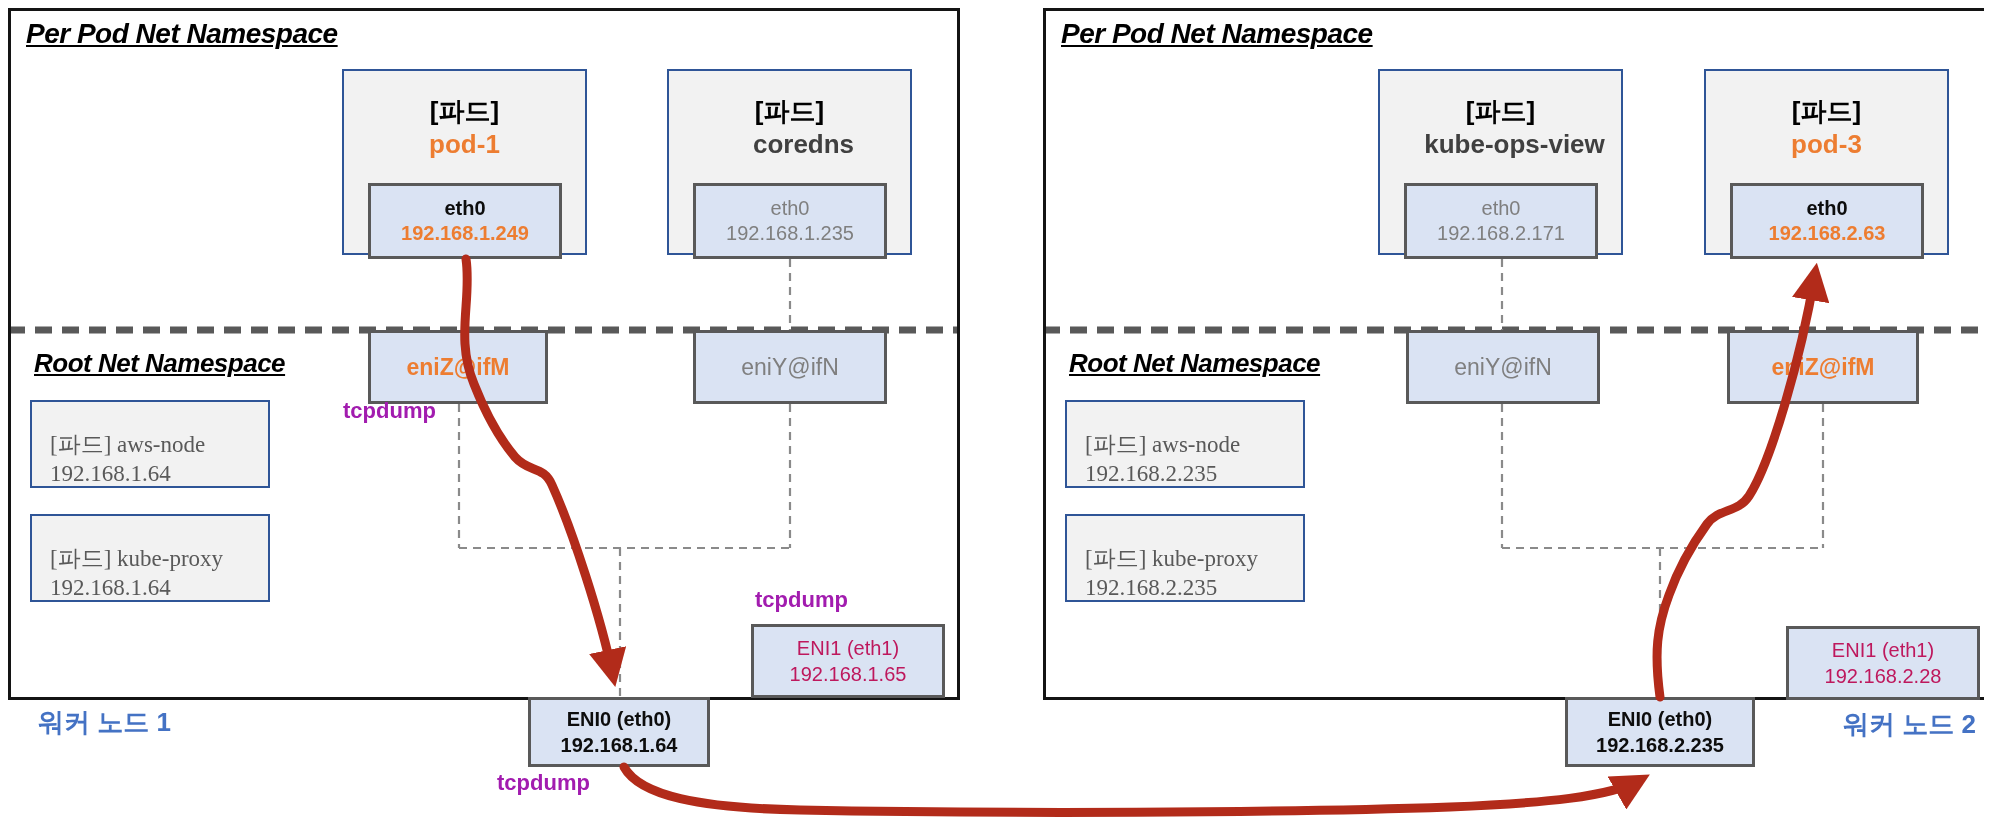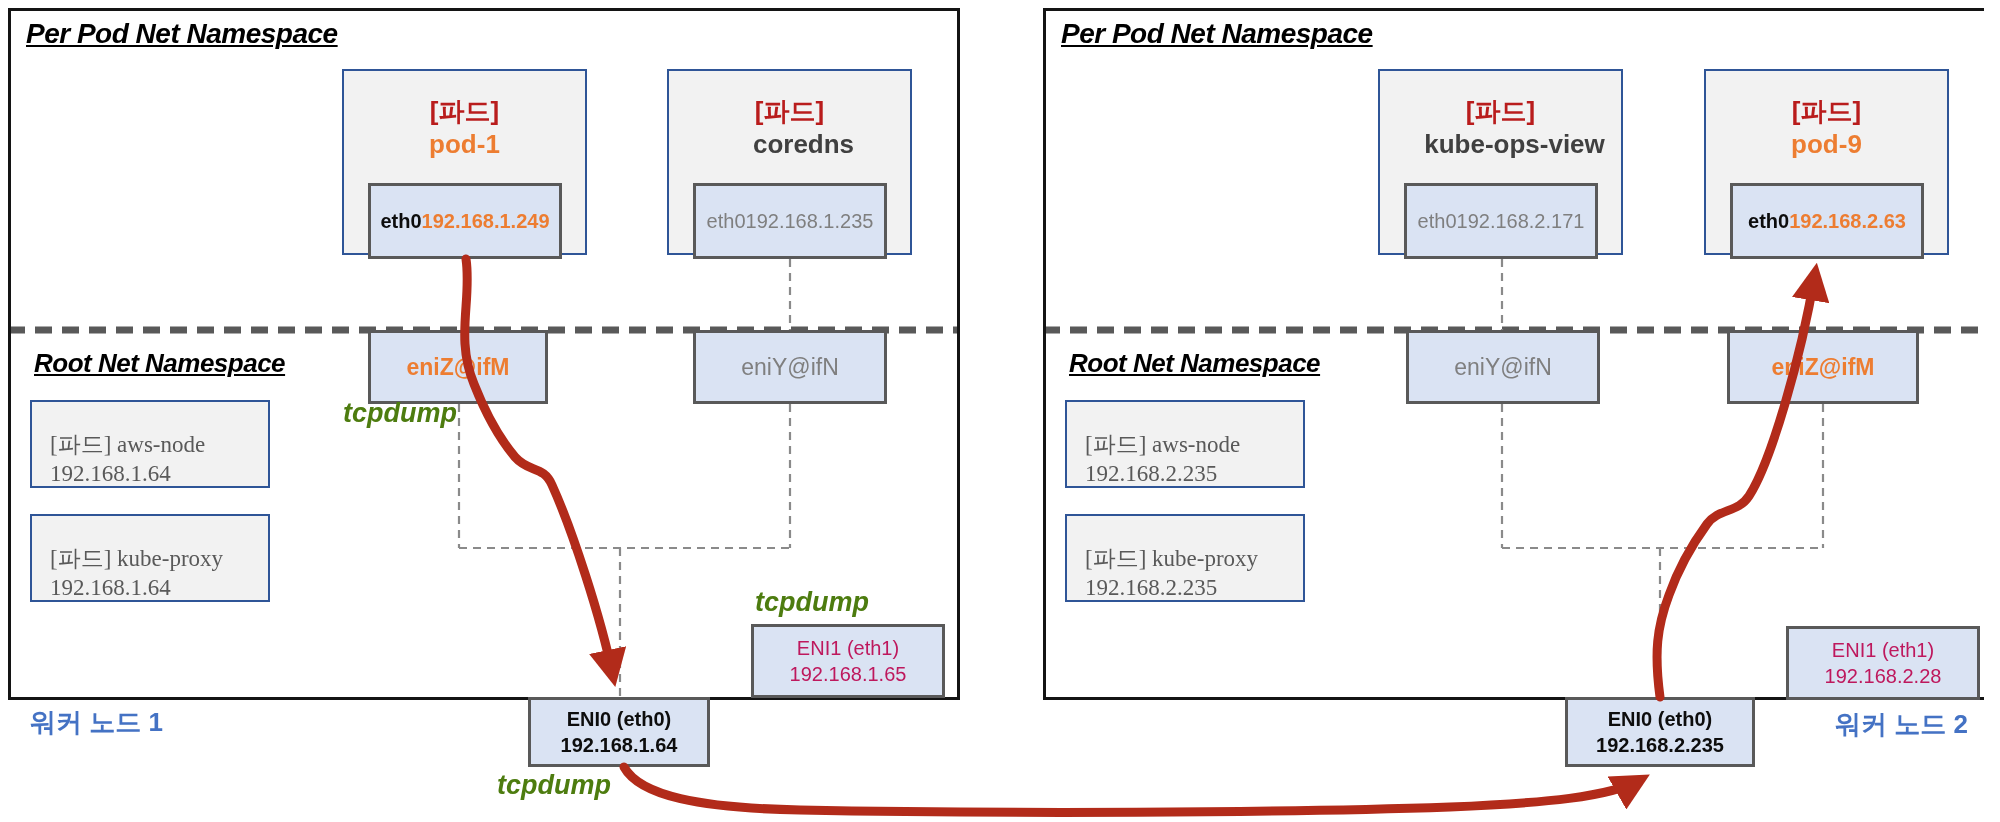--- a/index.html
+++ b/index.html
@@ -11,27 +11,27 @@
 
   .node-rect{position:absolute;border:3px solid #141414;background:transparent;z-index:2;}
 
   .ns-title{position:absolute;z-index:3;font-weight:bold;font-style:italic;color:#000;
             text-decoration:underline;letter-spacing:-0.5px;white-space:nowrap;}
   .perpod-title{font-size:28px;}
   .root-title{font-size:26px;}
 
   .pod-box{position:absolute;z-index:3;background:#f2f2f2;border:2.5px solid #2f5597;
            display:flex;flex-direction:column;align-items:center;padding-top:24px;box-sizing:border-box;}
-  .pod-tag{font-size:26px;font-weight:bold;color:#b91c1c;line-height:32px;text-align:right;}
+  .pod-tag{font-size:26px;font-weight:bold;color:#000000;line-height:32px;text-align:right;}
   .pod-name{font-size:26px;font-weight:bold;line-height:34px;}
   .name-orange{color:#ed7d31;}
   .name-dark{color:#404040;margin-left:28px;}
 
   .eth-box{position:absolute;z-index:4;background:#dae3f3;border:3px solid #595959;
-           display:flex;align-items:center;justify-content:center;
+           display:flex;flex-direction:column;align-items:center;justify-content:center;
            box-sizing:border-box;line-height:25px;font-size:20px;}
   .eth-if-dark{color:#0d0d0d;font-weight:bold;}
   .eth-if-gray{color:#7f7f7f;}
   .ip-orange{color:#ed7d31;font-weight:bold;}
   .ip-gray{color:#7f7f7f;}
 
   .veth-box{position:absolute;z-index:4;background:#dae3f3;border:3px solid #595959;
             display:flex;align-items:center;justify-content:center;box-sizing:border-box;
             font-size:23px;}
   .veth-orange{color:#ed7d31;font-weight:bold;}
@@ -40,24 +40,24 @@
   .sys-box{position:absolute;z-index:3;background:#f2f2f2;border:2.5px solid #2f5597;
            box-sizing:border-box;padding:28px 0 0 18px;
            font-family:"Liberation Serif",serif;font-size:23px;line-height:29px;color:#595959;}
 
   .nic-box{position:absolute;z-index:4;background:#dae3f3;border:3px solid #595959;
            display:flex;flex-direction:column;align-items:center;justify-content:center;
            box-sizing:border-box;font-size:20px;line-height:26px;}
   .nic-dark{color:#0d0d0d;font-weight:bold;}
   .nic-gray{color:#be185d;}
 
-  .tcpdump{position:absolute;z-index:6;color:#4d7c0f;font-style:italic;font-weight:bold;
-           font-size:27px;white-space:nowrap;}
-
-  .worker-label{position:absolute;z-index:3;color:#4472c4;font-weight:bold;font-size:26px;white-space:nowrap;}
+  .tcpdump{position:absolute;z-index:6;color:#a21caf;font-weight:bold;
+           font-size:22px;white-space:nowrap;}
+
+  .worker-label{position:absolute;z-index:3;color:#4472c4;font-weight:bold;font-size:26px;white-space:nowrap;margin-left:8px;}
 </style>
 </head>
 <body>
 
 <div id="stage">
 
   <svg id="svg-under" width="2000" height="822" viewBox="0 0 2000 822">
     <line x1="8" y1="330" x2="958" y2="330" stroke="#595959" stroke-width="7" stroke-dasharray="17 10"></line>
     <line x1="1043" y1="330" x2="1993" y2="330" stroke="#595959" stroke-width="7" stroke-dasharray="17 10"></line>
   </svg>
@@ -124,21 +124,21 @@
     <div class="pod-tag">[파드]</div>
     <div class="pod-name name-dark">kube-ops-view</div>
   </div>
   <div class="eth-box" style="left:1404px;top:183px;width:194px;height:76px;">
     <div class="eth-if-gray">eth0</div>
     <div class="ip-gray">192.168.2.171</div>
   </div>
 
   <div class="pod-box" style="left:1704px;top:69px;width:245px;height:186px;">
     <div class="pod-tag">[파드]</div>
-    <div class="pod-name name-orange">pod-9</div>
+    <div class="pod-name name-orange">pod-3</div>
   </div>
   <div class="eth-box" style="left:1730px;top:183px;width:194px;height:76px;">
     <div class="eth-if-dark">eth0</div>
     <div class="ip-orange">192.168.2.63</div>
   </div>
 
   <div class="veth-box veth-gray" style="left:1406px;top:330px;width:194px;height:74px;">
     <span>eniY@ifN</span>
   </div>
   <div class="veth-box veth-orange" style="left:1727px;top:330px;width:192px;height:74px;">

